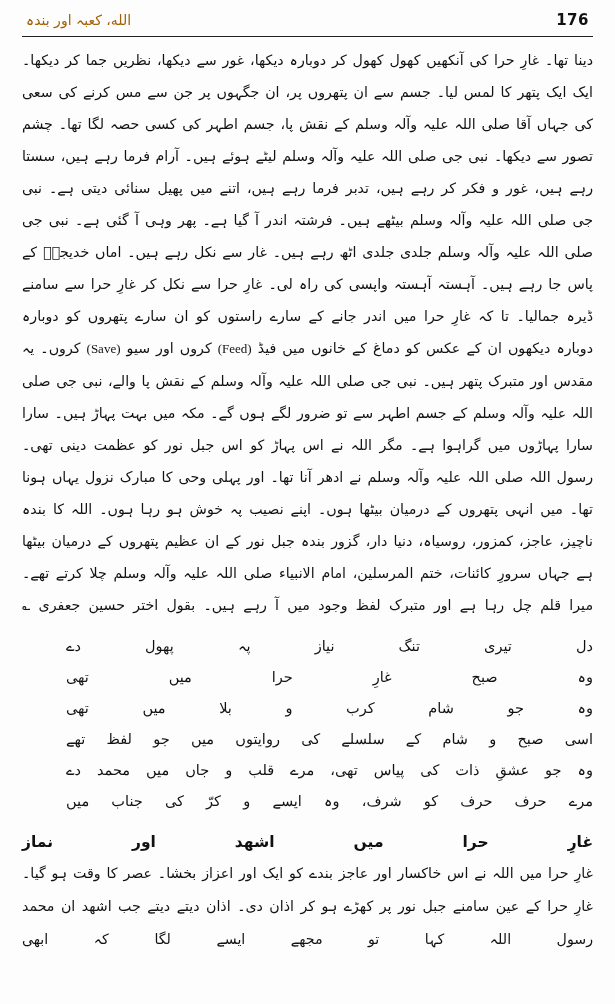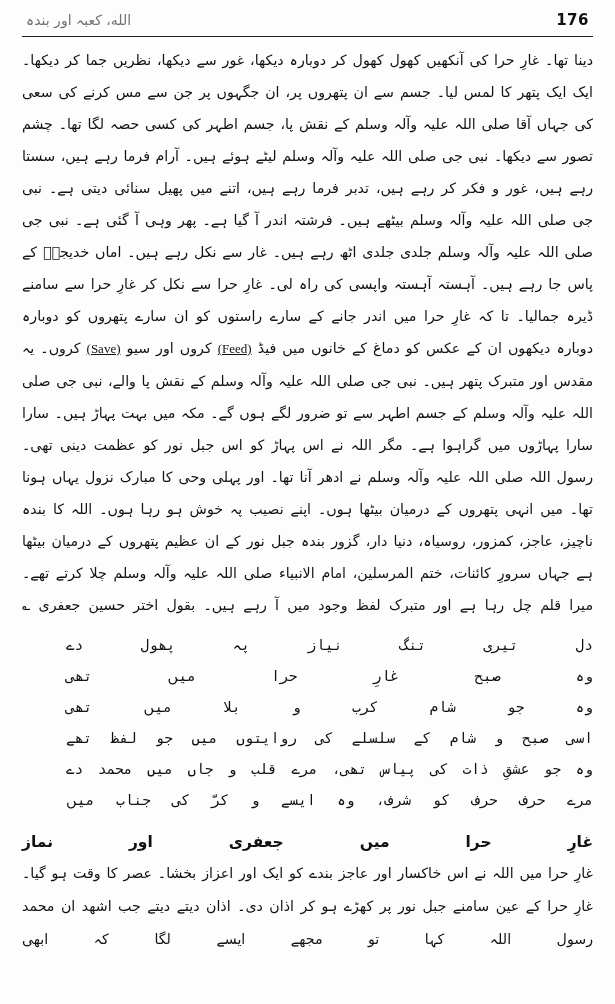--- a/index.html
+++ b/index.html
@@ -33,21 +33,21 @@
   .page-number {
     font-family: "DejaVu Sans", sans-serif;
     font-size: 15px;
     font-weight: bold;
     color: #111;
     letter-spacing: 0.5px;
   }
   .header-title {
     font-family: "DejaVu Sans", sans-serif;
     font-size: 14px;
-    color: #737373;
+    color: #a16207;
     direction: rtl;
     white-space: nowrap;
   }
   .rule {
     position: absolute;
     left: 22px;
     right: 22px;
     top: 36px;
     height: 1px;
     background: #222;
@@ -70,29 +70,28 @@
     text-align: justify;
     text-align-last: justify;
     margin: 0 0 2px 0;
     word-spacing: 1px;
   }
   .para .ltr {
     direction: ltr;
     unicode-bidi: embed;
     font-family: "Liberation Serif", serif;
     font-size: 13px;
-    text-decoration: underline;
   }
   .poem {
     margin-top: 10px;
     direction: rtl;
     text-align: center;
   }
   .poem-line {
-    font-family: Liberation Mono, monospace;
+    font-family: Liberation Sans, sans-serif;
     font-size: 14.5px;
     line-height: 31px;
     color: #111;
     direction: rtl;
     white-space: nowrap;
     margin-left: 44px;
   }
   .section-heading {
     margin-top: 16px;
     margin-bottom: 6px;
@@ -128,20 +127,20 @@
 
     <div class="poem">
       <div class="poem-line">دل تیری تنگ نیاز پہ پھول دے</div>
       <div class="poem-line">وہ صبح غارِ حرا میں تھی</div>
       <div class="poem-line">وہ جو شام کرب و بلا میں تھی</div>
       <div class="poem-line">اسی صبح و شام کے سلسلے کی روایتوں میں جو لفظ تھے</div>
       <div class="poem-line">وہ جو عشقِ ذات کی پیاس تھی، مرے قلب و جاں میں محمد دے</div>
       <div class="poem-line">مرے حرف حرف کو شرف، وہ ایسے و کرّ کی جناب میں</div>
     </div>
 
-    <div class="section-heading">غارِ حرا میں جعفری اور نماز</div>
+    <div class="section-heading">غارِ حرا میں اشھد اور نماز</div>
 
     <div class="tail">
       <p class="para">غارِ حرا میں اللہ نے اس خاکسار اور عاجز بندے کو ایک اور اعزاز بخشا۔ عصر کا وقت ہو گیا۔ غارِ حرا کے عین سامنے جبل نور پر کھڑے ہو کر اذان دی۔ اذان دیتے دیتے جب اشھد ان محمد رسول اللہ کہا تو مجھے ایسے لگا کہ ابھی</p>
     </div>
 
   </div>
 </div>
 
 </body></html>

